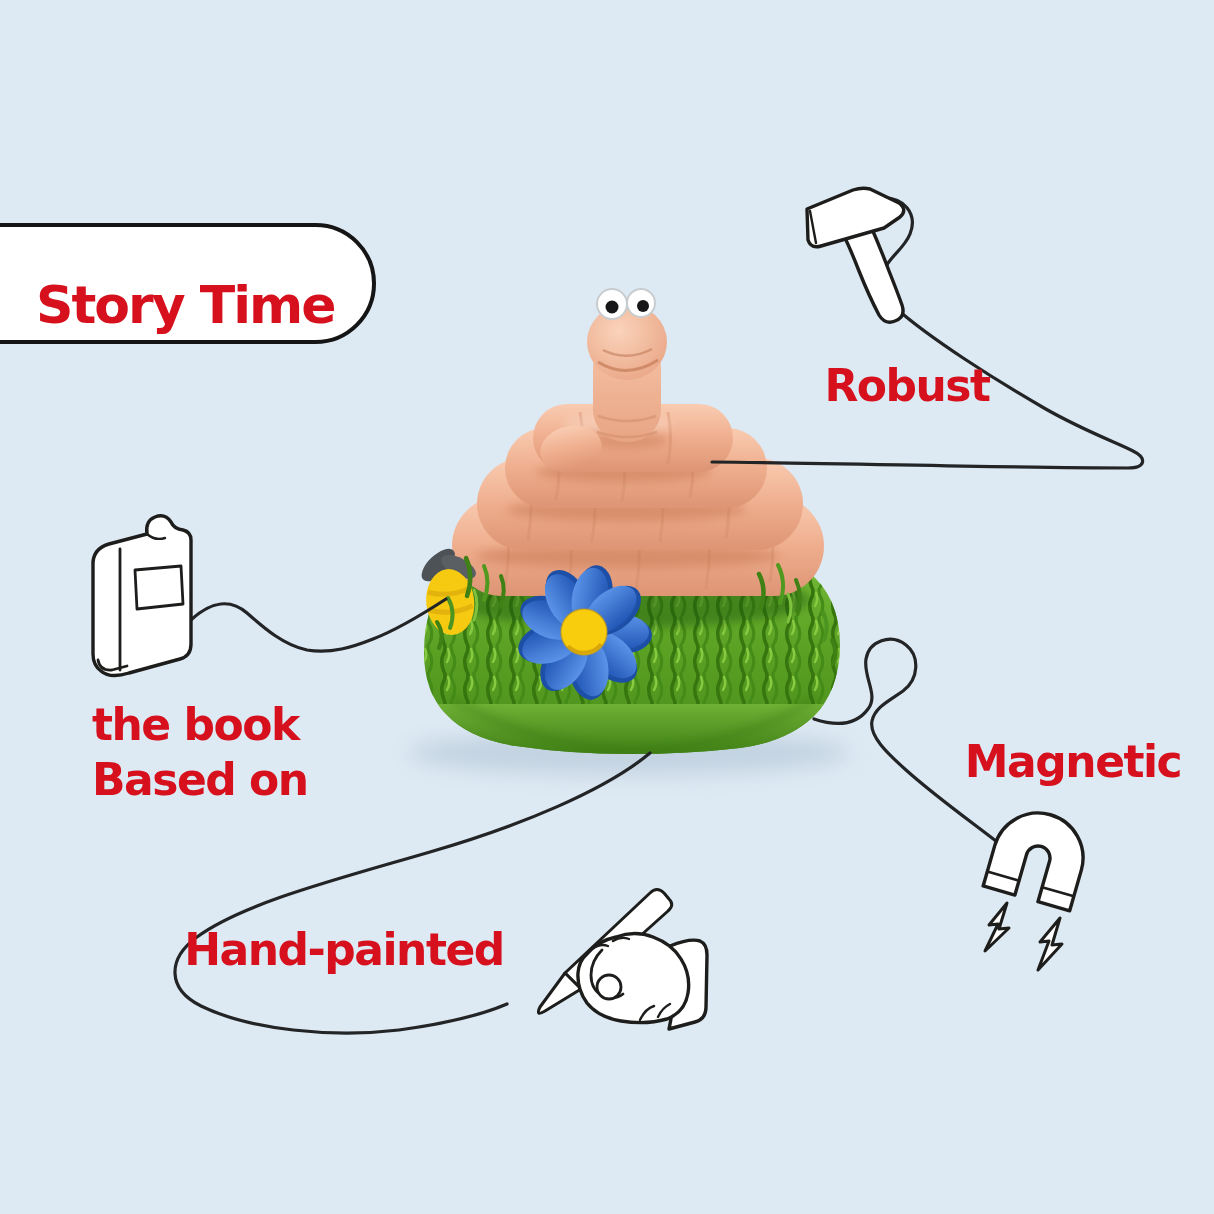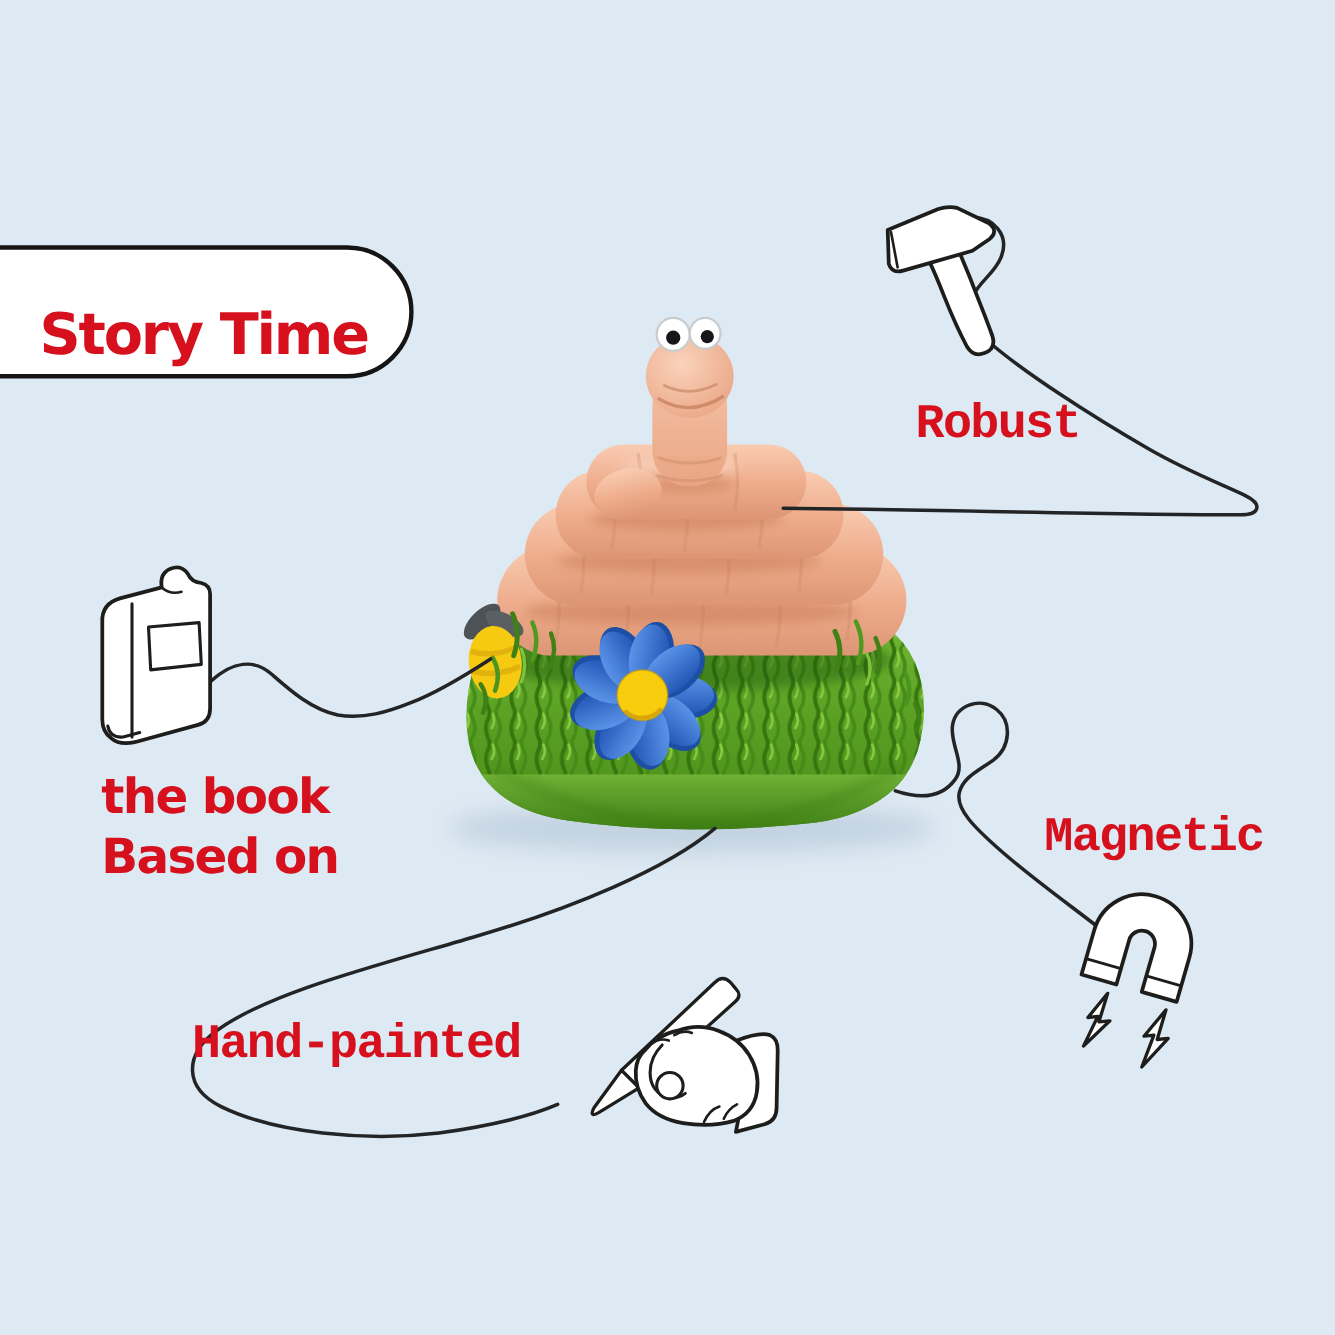--- a/index.html
+++ b/index.html
@@ -17,21 +17,21 @@
     display:flex;align-items:center;padding-left:96px;
   }
   .badge-text{
     color:var(--accent_red,#d6101d);font-size:52px;font-weight:bold;
     letter-spacing:-2px;white-space:nowrap;margin-top:43px;
   }
   .feature-label{
     position:absolute;color:var(--accent_red,#d6101d);font-weight:bold;
     font-size:44px;letter-spacing:-1.5px;white-space:nowrap;line-height:1.0;
   }
-  .feature-label.centered{transform:translateX(-50%);font-family:Liberation Mono, monospace;}
+  .feature-label.centered{transform:translateX(-50%);}
   #label-book{line-height:55px;}
 </style>
 </head>
 <body>
 
 <div class="stage">
 
   <svg class="art" width="1214" height="1214" viewBox="0 0 1214 1214">
     <defs>
       <linearGradient id="ringGrad" x1="0" y1="0" x2="0" y2="1">
@@ -234,17 +234,17 @@
     <span class="badge-text">Story Time</span>
   </div>
 
   <div class="feature-label centered" style="left:907px;top:364px;">Robust</div>
 
   <div class="feature-label" id="label-book" style="left:92px;top:697px;">
     <span style="display:block">the book</span>
     <span style="display:block">Based on</span>
   </div>
 
-  <div class="feature-label centered" style="left:1049px;top:740px;">Magnetic</div>
-
-  <div class="feature-label centered" style="left:324px;top:928px;">Hand-painted</div>
+  <div class="feature-label centered" style="left:1073px;top:740px;">Magnetic</div>
+
+  <div class="feature-label centered" style="left:344px;top:928px;">Hand-painted</div>
 
 </div>
 
 </body></html>

